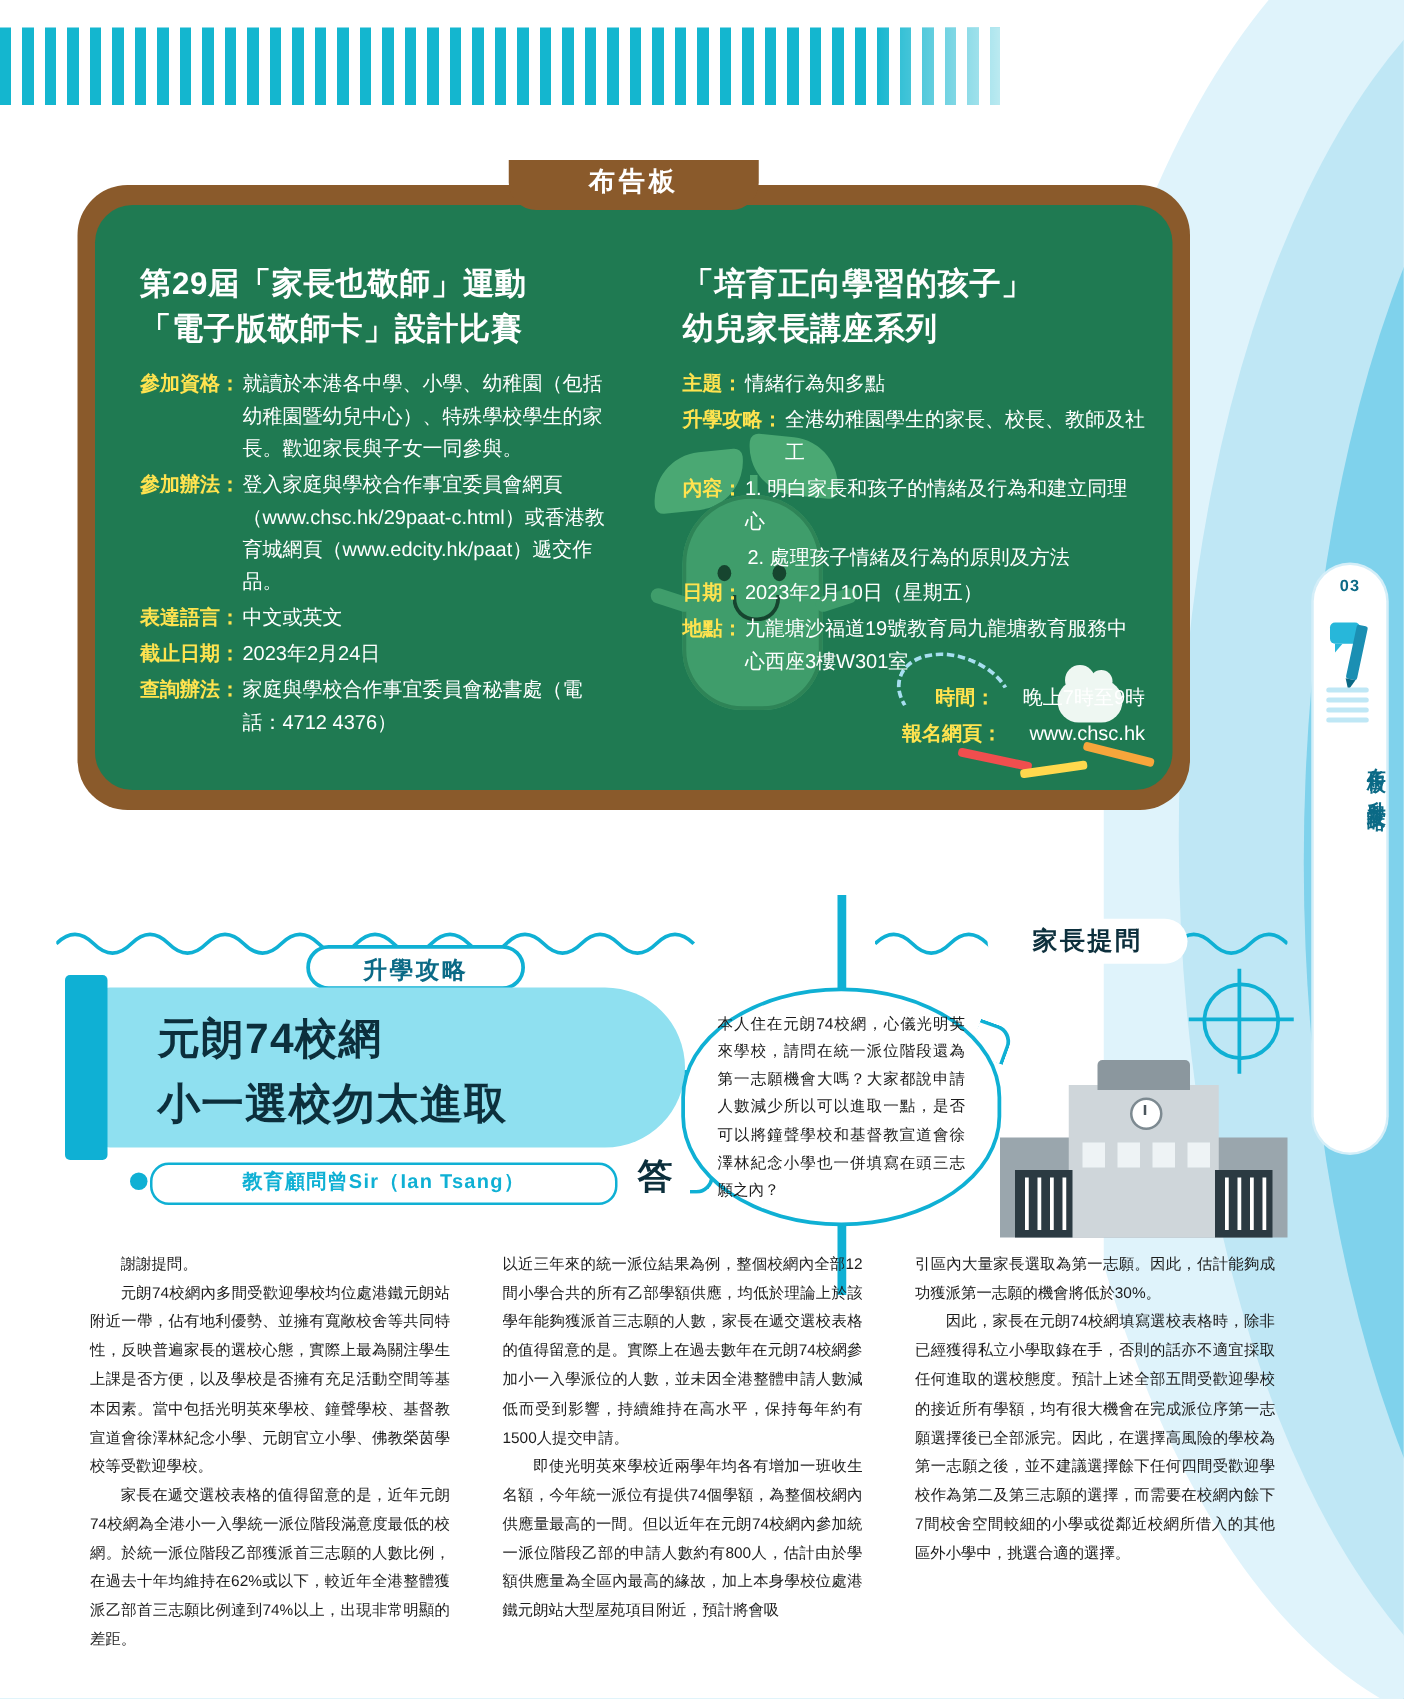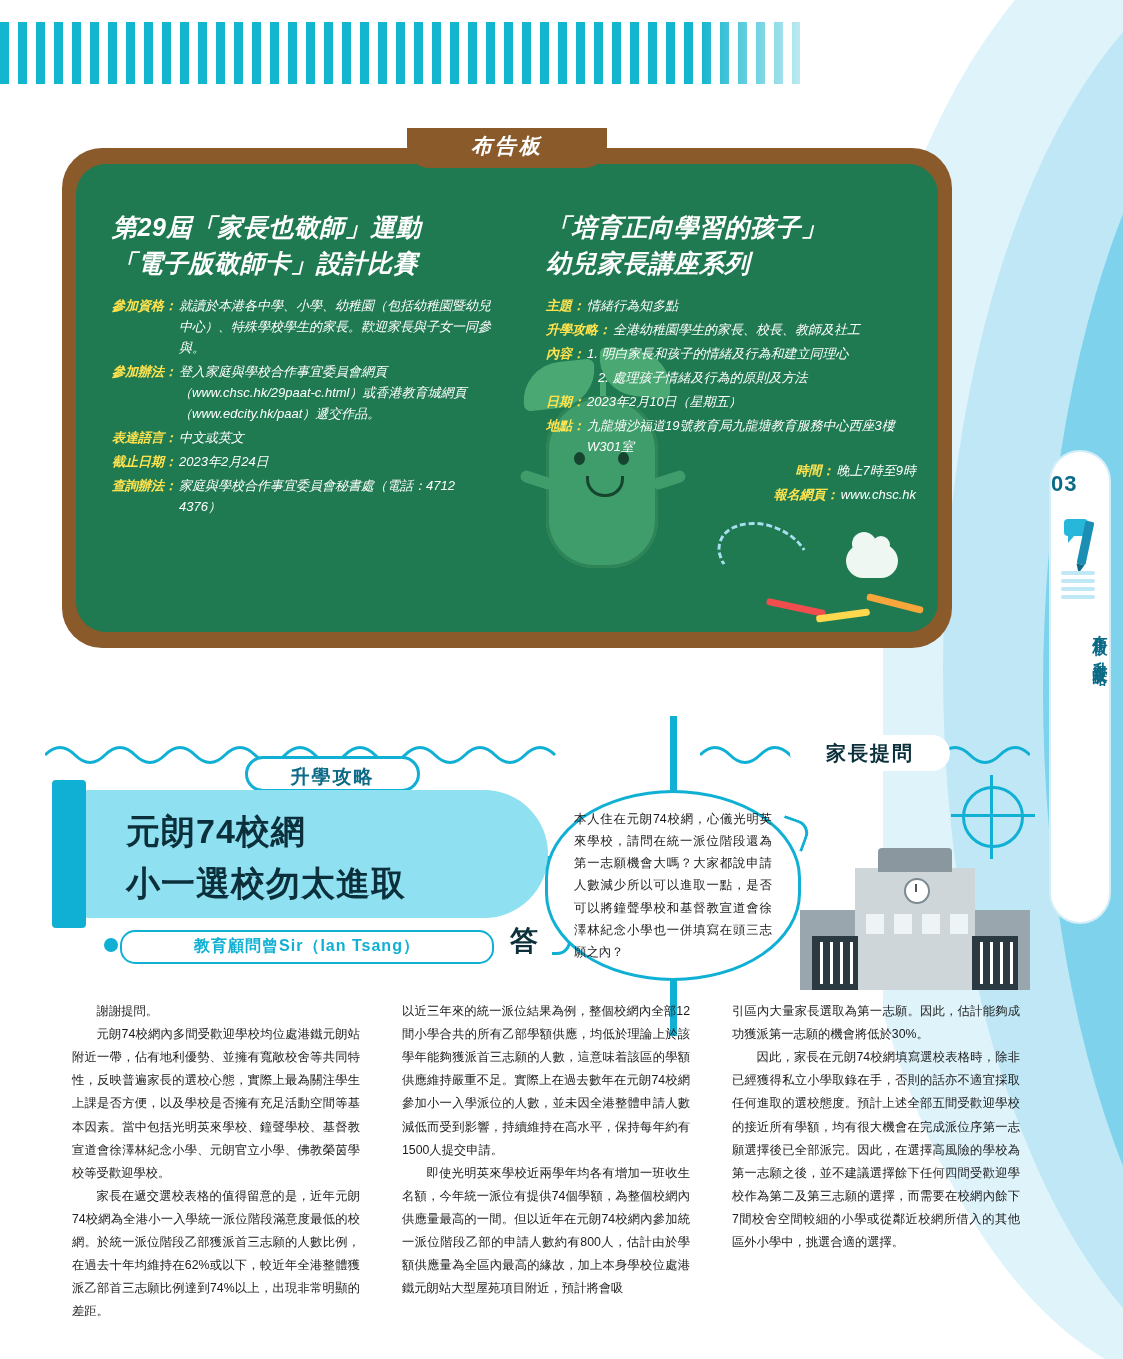--- a/index.html
+++ b/index.html
@@ -19,46 +19,46 @@
   
   .swoosh{position:absolute;right:0;top:0;width:240px;height:1359px;overflow:hidden;}
   .swoosh i{position:absolute;display:block;border-radius:50%;}
   .s1{width:760px;height:1500px;right:-470px;top:-110px;background:#dff3fb;}
   .s2{width:700px;height:1460px;right:-520px;top:-60px;background:#bfe7f5;}
   .s3{width:620px;height:1420px;right:-540px;top:-20px;background:#7fd2ec;}
 
   
   .sidetab{position:absolute;right:14px;top:452px;width:58px;height:470px;
     background:#ffffff;border-radius:29px;box-shadow:0 0 0 2px #d4eef8;}
-  .sidetab .pagenum{font-size:22px;font-weight:bold;color:#0b6a86;text-align:left;padding-top:19px;letter-spacing:1px;}
+  .sidetab .pagenum{font-size:13px;font-weight:bold;color:#0b6a86;text-align:center;padding-top:9px;letter-spacing:1px;}
   .sidetab .icon{width:58px;height:120px;position:relative;}
   .sidetab .bubble{position:absolute;left:13px;top:22px;width:24px;height:17px;background:#27b7da;border-radius:4px;}
   .sidetab .bubble:after{content:"";position:absolute;left:4px;top:17px;border-left:6px solid #27b7da;border-bottom:7px solid transparent;}
   .sidetab .pen{position:absolute;left:30px;top:24px;width:9px;height:44px;background:#1b8fb3;transform:rotate(12deg);border-radius:2px;}
   .sidetab .pen:after{content:"";position:absolute;left:0;top:44px;border-left:4.5px solid transparent;border-right:4.5px solid transparent;border-top:9px solid #0b6a86;}
   .sidetab .lines{position:absolute;left:10px;top:74px;width:34px;}
   .sidetab .lines span{display:block;height:4px;background:#bfe7f5;margin-bottom:4px;border-radius:2px;}
   .sidetab .vtext{writing-mode:vertical-rl;text-orientation:upright;font-size:15px;font-weight:bold;color:#0b6a86;
      letter-spacing:3px;margin:6px auto 0;text-align:center;width:100%;}
 
   
-  .board-wrap{position:absolute;left:62px;top:128px;width:890px;height:530px;font-style:italic;}
+  .board-wrap{position:absolute;left:62px;top:128px;width:890px;height:530px;}
   .board-tag{position:absolute;left:345px;top:0;width:200px;height:40px;background:#8a5a2b;
     border-radius:0 0 22px 22px;color:#fff;font-size:21px;font-weight:bold;text-align:center;line-height:36px;letter-spacing:3px;z-index:3;}
   .board-frame{position:absolute;left:0;top:20px;width:890px;height:500px;background:#8a5a2b;border-radius:40px;}
   .board-inner{position:absolute;left:14px;top:16px;width:862px;height:468px;background:#1f7a52;border-radius:30px;overflow:hidden;}
 
   .col{position:absolute;top:46px;color:#fff;}
   .colL{left:36px;width:380px;}
   .colR{left:470px;width:370px;}
   .bhead{font-size:25px;font-weight:bold;line-height:1.42;letter-spacing:0.5px;margin-bottom:14px;}
-  .row{display:flex;font-size:13px;line-height:1.62;margin-bottom:3px;}
+  .row{display:flex;font-size:16px;line-height:1.62;margin-bottom:3px;}
   .row .lb{color:#ffe34f;font-weight:bold;white-space:nowrap;flex:0 0 auto;}
   .row .vl{flex:1 1 auto;padding-left:2px;}
-  .rtRow{justify-content:flex-end;}
+  .rtRow{justify-content:flex-end;gap:20px;}
 
   
   .sprout{position:absolute;left:430px;top:160px;width:200px;height:270px;}
   .sprout .body{position:absolute;left:40px;top:72px;width:112px;height:172px;background:#3f9d6b;border-radius:55px 55px 48px 48px;
      box-shadow:inset 0 0 0 3px #2e8457;}
   .sprout .eye{position:absolute;width:11px;height:13px;background:#16452f;border-radius:50%;top:128px;}
   .sprout .eye.l{left:68px;} .sprout .eye.r{left:112px;}
   .sprout .mouth{position:absolute;left:80px;top:152px;width:32px;height:18px;border:3px solid #16452f;border-top:0;border-radius:0 0 18px 18px;}
   .sprout .arm{position:absolute;width:34px;height:12px;background:#3f9d6b;border-radius:8px;top:150px;}
   .sprout .arm.l{left:14px;transform:rotate(18deg);} .sprout .arm.r{left:146px;transform:rotate(-18deg);}
@@ -312,20 +312,20 @@
     </div>
 </div>
 
 <div class="article">
   <div class="col3 c1">
     <p>謝謝提問。</p>
     <p>元朗74校網內多間受歡迎學校均位處港鐵元朗站附近一帶，佔有地利優勢、並擁有寬敞校舍等共同特性，反映普遍家長的選校心態，實際上最為關注學生上課是否方便，以及學校是否擁有充足活動空間等基本因素。當中包括光明英來學校、鐘聲學校、基督教宣道會徐澤林紀念小學、元朗官立小學、佛教榮茵學校等受歡迎學校。</p>
     <p>家長在遞交選校表格的值得留意的是，近年元朗74校網為全港小一入學統一派位階段滿意度最低的校網。於統一派位階段乙部獲派首三志願的人數比例，在過去十年均維持在62%或以下，較近年全港整體獲派乙部首三志願比例達到74%以上，出現非常明顯的差距。</p>
   </div>
   <div class="col3 c2">
-    <p class="noind">以近三年來的統一派位結果為例，整個校網內全部12間小學合共的所有乙部學額供應，均低於理論上於該學年能夠獲派首三志願的人數，這意味着該區的學額供應維持嚴重不足。實際上在過去數年在元朗74校網參加小一入學派位的人數，並未因全港整體申請人數減低而受到影響，持續維持在高水平，保持每年約有1500人提交申請。</p>
+    <p class="noind">以近三年來的統一派位結果為例，整個校網內全部12間小學合共的所有乙部學額供應，均低於理論上於該學年能夠獲派首三志願的人數，家長在遞交選校表格的值得留意的是。實際上在過去數年在元朗74校網參加小一入學派位的人數，並未因全港整體申請人數減低而受到影響，持續維持在高水平，保持每年約有1500人提交申請。</p>
     <p>即使光明英來學校近兩學年均各有增加一班收生名額，今年統一派位有提供74個學額，為整個校網內供應量最高的一間。但以近年在元朗74校網內參加統一派位階段乙部的申請人數約有800人，估計由於學額供應量為全區內最高的緣故，加上本身學校位處港鐵元朗站大型屋苑項目附近，預計將會吸</p>
   </div>
   <div class="col3 c3">
     <p class="noind">引區內大量家長選取為第一志願。因此，估計能夠成功獲派第一志願的機會將低於30%。</p>
     <p>因此，家長在元朗74校網填寫選校表格時，除非已經獲得私立小學取錄在手，否則的話亦不適宜採取任何進取的選校態度。預計上述全部五間受歡迎學校的接近所有學額，均有很大機會在完成派位序第一志願選擇後已全部派完。因此，在選擇高風險的學校為第一志願之後，並不建議選擇餘下任何四間受歡迎學校作為第二及第三志願的選擇，而需要在校網內餘下7間校舍空間較細的小學或從鄰近校網所借入的其他區外小學中，挑選合適的選擇。</p>
   </div>
 </div>
 
 </body></html>

